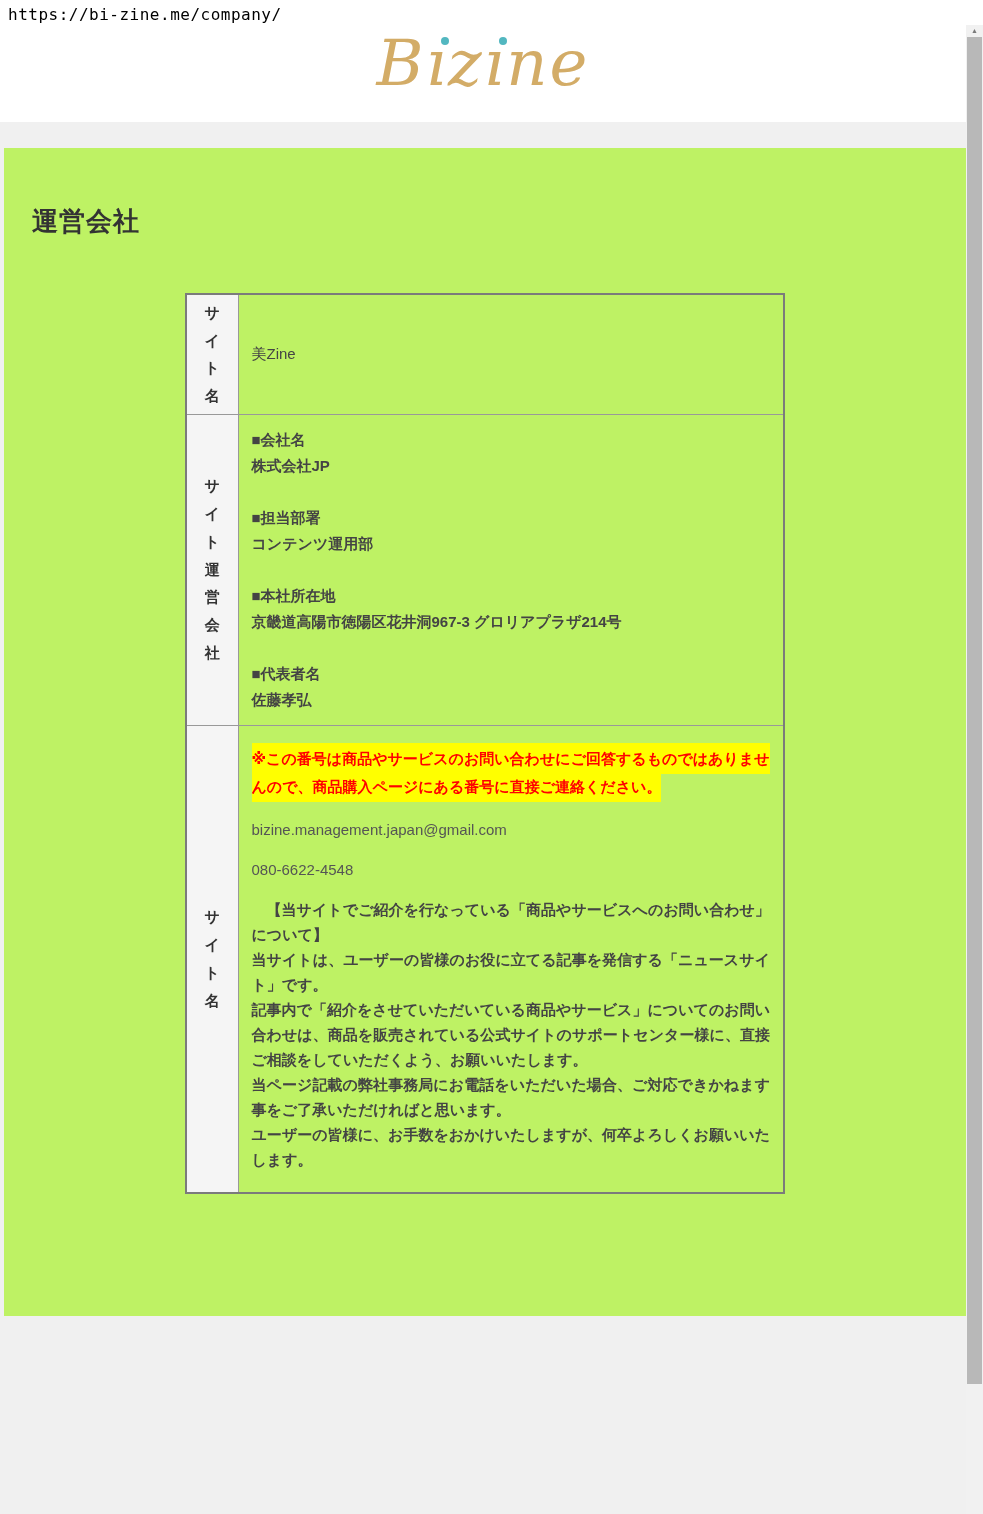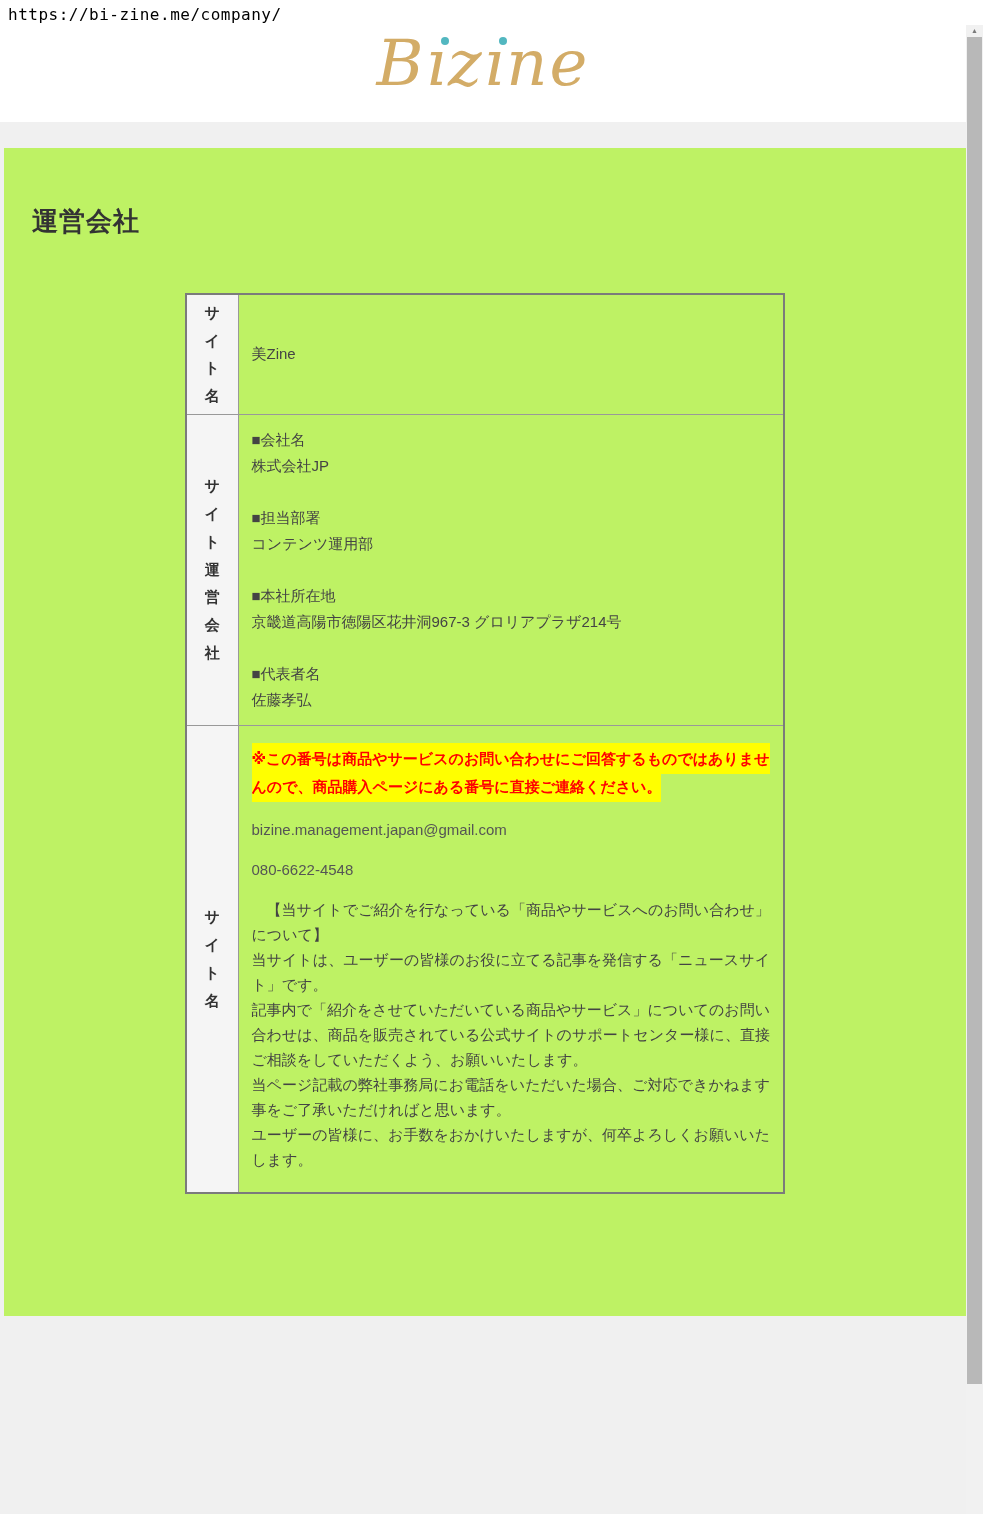--- a/index.html
+++ b/index.html
@@ -78,21 +78,21 @@
     text-align: center;
   }
   .company-table td {
     padding: 12px 13px;
     font-size: 15px;
     color: #444;
   }
   .row-site-name { height: 120px; }
   .row-operator  { height: 300px; }
   .row-contact   { height: 468px; }
-  .pre-line { white-space: pre-line; }
+  .pre-line { white-space: pre-line; font-weight: bold; }
   .operator-text { line-height: 26px; }
   .contact-warning {
     font-weight: bold;
     line-height: 28px;
     margin-bottom: 16px;
   }
   .contact-warning span {
     padding: 7px 0;
     -webkit-box-decoration-break: clone;
     box-decoration-break: clone;

